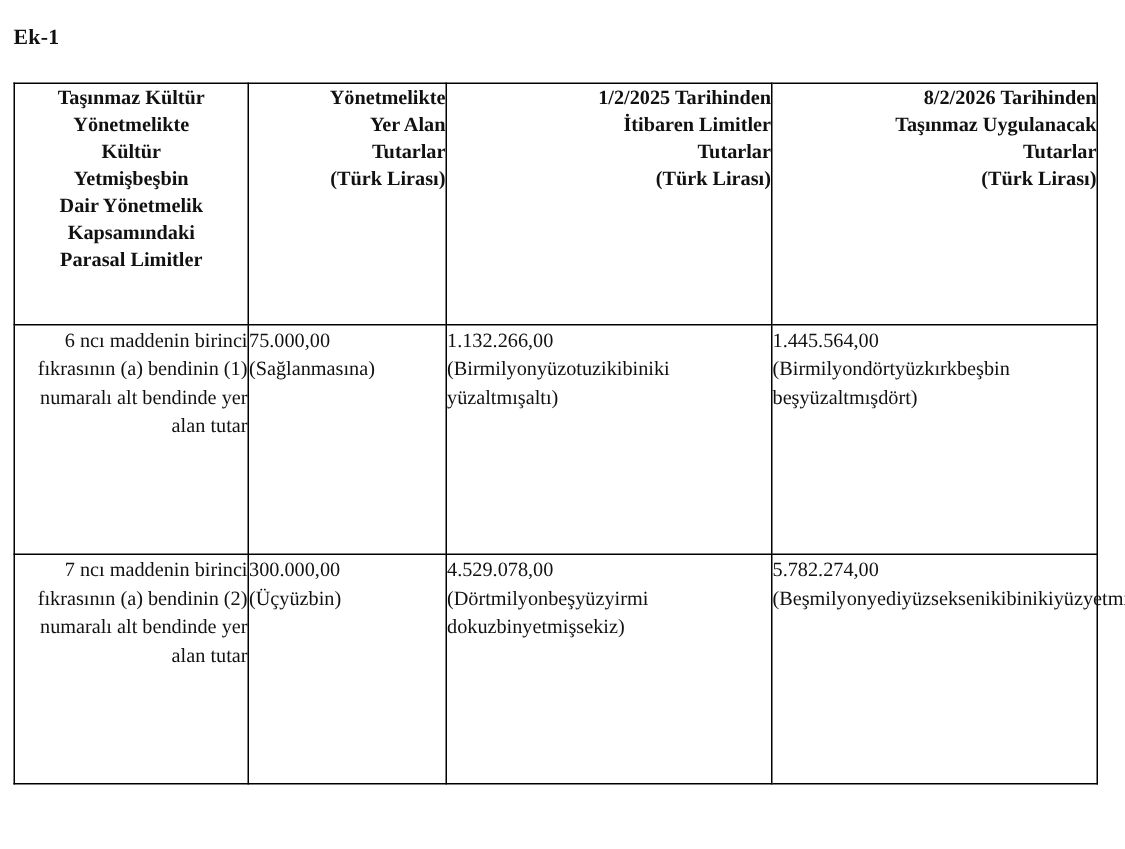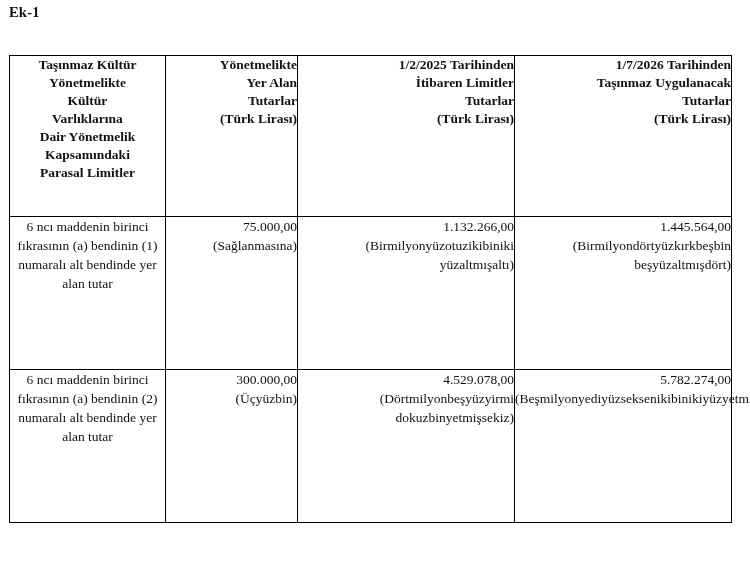--- a/index.html
+++ b/index.html
@@ -17,21 +17,21 @@
   }
   .page {
     position: relative;
     width: 750px;
     height: 566px;
     box-sizing: border-box;
   }
   .doc-label {
     position: absolute;
     left: 9px;
-    top: 4px;
+    top: 17px;
     font-family: "Liberation Serif", serif;
     font-weight: bold;
     font-size: 14.5px;
     letter-spacing: 0.2px;
   }
   table.limits-table {
     position: absolute;
     left: 9px;
     top: 55px;
     width: 722px;
@@ -53,28 +53,28 @@
     height: 160px;
     vertical-align: top;
   }
   th.head-cell.first {
     text-align: center;
   }
   td.row-label {
     font-weight: normal;
     font-size: 13.5px;
     line-height: 1.42;
-    text-align: center;
+    text-align: right;
     padding: 12px 8px 10px 9px;
     vertical-align: top;
   }
   td.amount {
     font-size: 13.5px;
     line-height: 1.42;
-    text-align: right;
+    text-align: left;
     padding: 12px 8px 10px 8px;
     vertical-align: top;
   }
   .amount .num {
     display: block;
   }
   .amount .words {
     display: block;
   }
   .row-1 td { height: 152px; }
@@ -97,39 +97,39 @@
       <col class="col-2">
       <col class="col-3">
       <col class="col-4">
     </colgroup>
     <thead>
       <tr>
         <th class="head-cell first">
           <span>Taşınmaz Kültür</span><br>
           <span>Yönetmelikte</span><br>
           <span>Kültür</span><br>
-          <span>Varlıklarına</span><br>
+          <span>Yetmişbeşbin</span><br>
           <span>Dair Yönetmelik</span><br>
           <span>Kapsamındaki</span><br>
           <span>Parasal Limitler</span>
         </th>
         <th class="head-cell">
           <span>Yönetmelikte</span><br>
           <span>Yer Alan</span><br>
           <span>Tutarlar</span><br>
           <span>(Türk Lirası)</span>
         </th>
         <th class="head-cell">
           <span>1/2/2025 Tarihinden</span><br>
           <span>İtibaren Limitler</span><br>
           <span>Tutarlar</span><br>
           <span>(Türk Lirası)</span>
         </th>
         <th class="head-cell">
-          <span>1/7/2026 Tarihinden</span><br>
+          <span>8/2/2026 Tarihinden</span><br>
           <span>Taşınmaz Uygulanacak</span><br>
           <span>Tutarlar</span><br>
           <span>(Türk Lirası)</span>
         </th>
       </tr>
     </thead>
     <tbody>
       <tr class="row-1">
         <td class="row-label">6 ncı maddenin birinci fıkrasının (a) bendinin (1) numaralı alt bendinde yer alan tutar</td>
         <td class="amount">
@@ -139,21 +139,21 @@
         <td class="amount">
           <span class="num">1.132.266,00</span>
           <span class="words">(Birmilyonyüzotuzikibiniki yüzaltmışaltı)</span>
         </td>
         <td class="amount">
           <span class="num">1.445.564,00</span>
           <span class="words">(Birmilyondörtyüzkırkbeşbin beşyüzaltmışdört)</span>
         </td>
       </tr>
       <tr class="row-2">
-        <td class="row-label">6 ncı maddenin birinci fıkrasının (a) bendinin (2) numaralı alt bendinde yer alan tutar</td>
+        <td class="row-label">7 ncı maddenin birinci fıkrasının (a) bendinin (2) numaralı alt bendinde yer alan tutar</td>
         <td class="amount">
           <span class="num">300.000,00</span>
           <span class="words">(Üçyüzbin)</span>
         </td>
         <td class="amount">
           <span class="num">4.529.078,00</span>
           <span class="words">(Dörtmilyonbeşyüzyirmi dokuzbinyetmişsekiz)</span>
         </td>
         <td class="amount">
           <span class="num">5.782.274,00</span>

